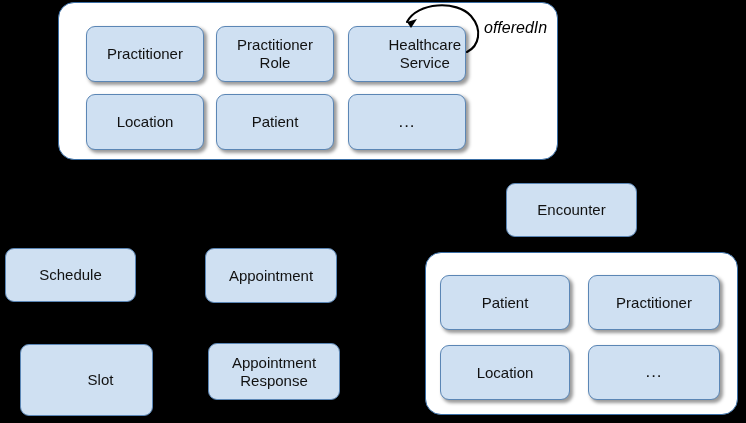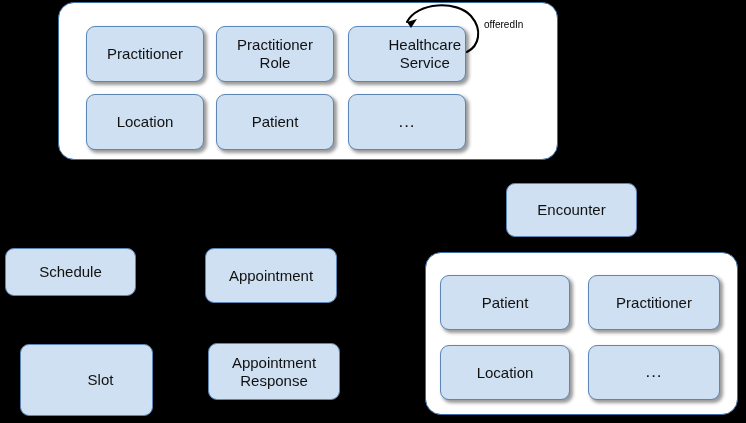--- a/index.html
+++ b/index.html
@@ -56,24 +56,25 @@
     position: absolute;
     left: 395px;
     top: 0px;
     width: 110px;
     height: 70px;
     pointer-events: none;
   }
   .edge-label {
     position: absolute;
     color: #000000;
-    font-size: 10px;
+    font-size: 16px;
     font-family: "Liberation Sans", sans-serif;
     white-space: nowrap;
     user-select: none;
+    font-style: italic;
   }
 </style>
 </head>
 <body>
 
 <div id="canvas">
 
   <div class="group-panel" style="left:58px; top:2px; width:500px; height:158px;"></div>
 
   <div class="entity" style="left:86px; top:26px; width:118px; height:56px;">
@@ -106,21 +107,21 @@
     <path d="M 12 22 C 22 2, 62 0, 76 16 C 88 30, 84 46, 72 52" fill="none" stroke="#000000" stroke-width="2.1" stroke-linecap="round"></path>
     <polygon points="12,22 22,19 16,28" fill="#000000"></polygon>
   </svg>
 
   <div class="edge-label" style="left:484px; top:19px;">offeredIn</div>
 
   <div class="entity" style="left:506px; top:183px; width:131px; height:54px;align-items:center;">
     <span class="label">Encounter</span>
   </div>
 
-  <div class="entity" style="left:5px; top:248px; width:131px; height:48px;">
+  <div class="entity" style="left:5px; top:248px; width:131px; height:54px;">
     <span class="label">Schedule</span>
   </div>
 
   <div class="entity" style="left:20px; top:344px; width:133px; height:72px;padding-left:32px;">
     <span class="label">Slot</span>
   </div>
 
   <div class="entity" style="left:205px; top:248px; width:132px; height:55px;">
     <span class="label">Appointment</span>
   </div>

